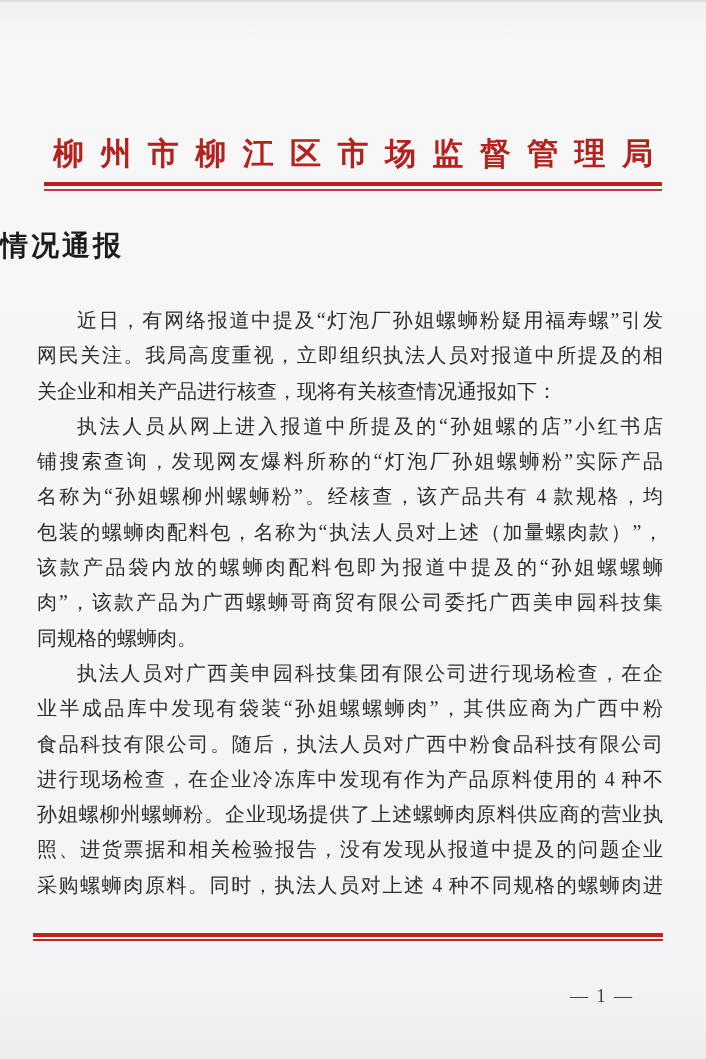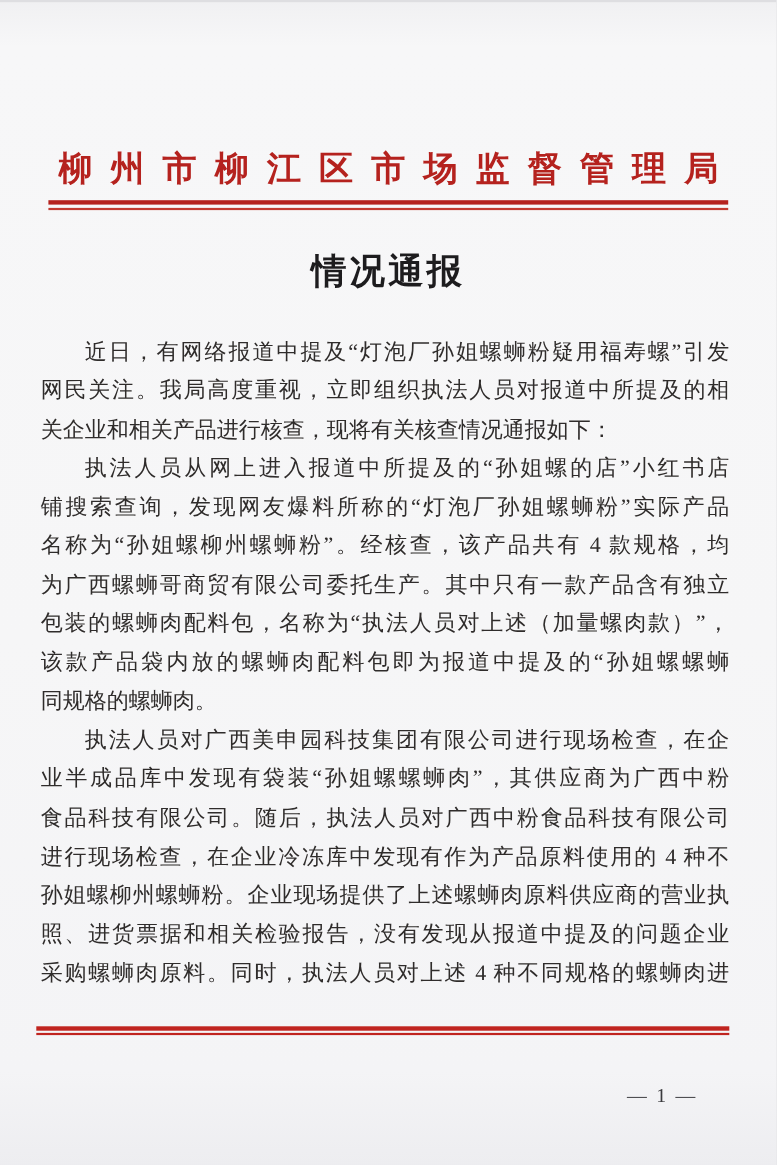--- a/index.html
+++ b/index.html
@@ -38,25 +38,24 @@
   }
   .double-rule {
     width: 618px;
     margin: 8px auto 0 auto;
   }
   .double-rule .thick { height: 4px; background: #b5221e; }
   .double-rule .thin  { height: 2px; background: #c23a30; margin-top: 3px; }
 
   .doc-title {
     margin-top: 38px;
-    font-size: 32px;
+    font-size: 28px;
     line-height: 34px;
     font-weight: bold;
     letter-spacing: 3px;
-    text-align: center;
     color: #1d1c1e;
   }
 
   
   .body-text {
     margin-top: 40px;
     padding: 0 43px 0 37px;
     font-size: 20px;
     line-height: 35.3px;
     color: #2f2c2b;
@@ -109,23 +108,23 @@
     <div class="paragraph">
       <div class="line indent">近日，有网络报道中提及“灯泡厂孙姐螺蛳粉疑用福寿螺”引发</div>
       <div class="line">网民关注。我局高度重视，立即组织执法人员对报道中所提及的相</div>
       <div class="line end">关企业和相关产品进行核查，现将有关核查情况通报如下：</div>
     </div>
 
     <div class="paragraph">
       <div class="line indent">执法人员从网上进入报道中所提及的“孙姐螺的店”小红书店</div>
       <div class="line">铺搜索查询，发现网友爆料所称的“灯泡厂孙姐螺蛳粉”实际产品</div>
       <div class="line">名称为“孙姐螺柳州螺蛳粉”。经核查，该产品共有 4 款规格，均</div>
-      <div class="line">为广西螺蛳哥商贸有限公司委托生产。其中只有一款产品含有独立</div>
       <div class="line">包装的螺蛳肉配料包，名称为“执法人员对上述（加量螺肉款）”，</div>
       <div class="line">该款产品袋内放的螺蛳肉配料包即为报道中提及的“孙姐螺螺蛳</div>
+      <div class="line">肉”，该款产品为广西螺蛳哥商贸有限公司委托广西美申园科技集</div>
       <div class="line end">同规格的螺蛳肉。</div>
     </div>
 
     <div class="paragraph">
       <div class="line indent">执法人员对广西美申园科技集团有限公司进行现场检查，在企</div>
       <div class="line">业半成品库中发现有袋装“孙姐螺螺蛳肉”，其供应商为广西中粉</div>
       <div class="line">食品科技有限公司。随后，执法人员对广西中粉食品科技有限公司</div>
       <div class="line">进行现场检查，在企业冷冻库中发现有作为产品原料使用的 4 种不</div>
       <div class="line">孙姐螺柳州螺蛳粉。企业现场提供了上述螺蛳肉原料供应商的营业执</div>
       <div class="line">照、进货票据和相关检验报告，没有发现从报道中提及的问题企业</div>

